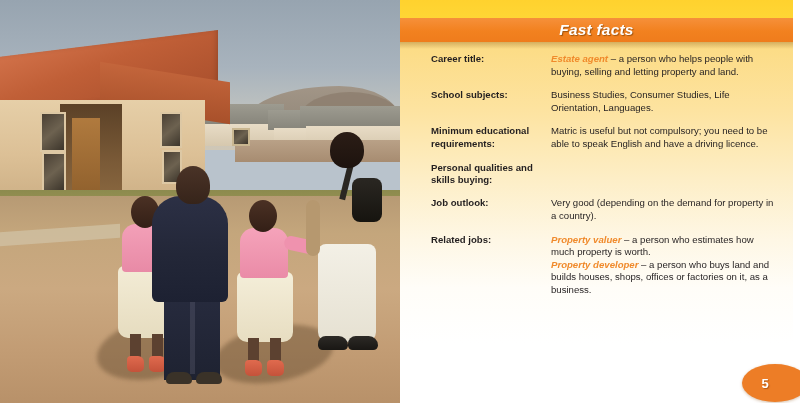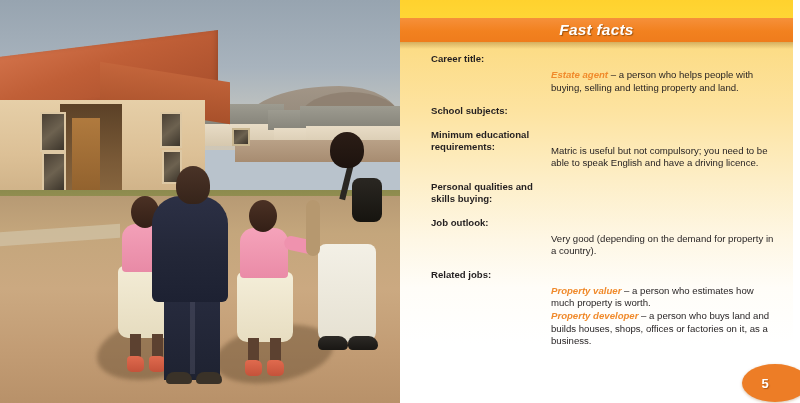--- a/index.html
+++ b/index.html
@@ -231,21 +231,20 @@
     color: #231f20;
     line-height: 12.4px;
     padding-right: 6px;
     box-sizing: border-box;
   }
   .row-value {
     flex: 1;
     font-size: 9.6px;
     color: #231f20;
     line-height: 12.6px;
-    margin-top: 16px;
   }
   .hl {
     color: #f08a2b;
     font-weight: bold;
     font-style: italic;
   }
 
   .page-badge {
     position: absolute;
     left: 742px; top: 364px;
@@ -343,20 +342,21 @@
     <div class="banner-title">Fast facts</div>
     <div class="panel-right-strip"></div>
 
     <div class="facts" id="facts-list">
         <div class="row">
           <div class="row-label">Career title:</div>
           <div class="row-value"><span class="hl">Estate agent</span> –  a person who helps people with buying, selling and letting property and land.</div>
         </div>
         <div class="row">
           <div class="row-label">School subjects:</div>
+          <div class="row-value">Business Studies, Consumer Studies, Life Orientation, Languages.</div>
         </div>
         <div class="row">
           <div class="row-label">Minimum educational requirements:</div>
           <div class="row-value">Matric is useful but not compulsory; you need to be able to speak English and have a driving licence.</div>
         </div>
         <div class="row">
           <div class="row-label">Personal qualities and skills buying:</div>
         </div>
         <div class="row">
           <div class="row-label">Job outlook:</div>

